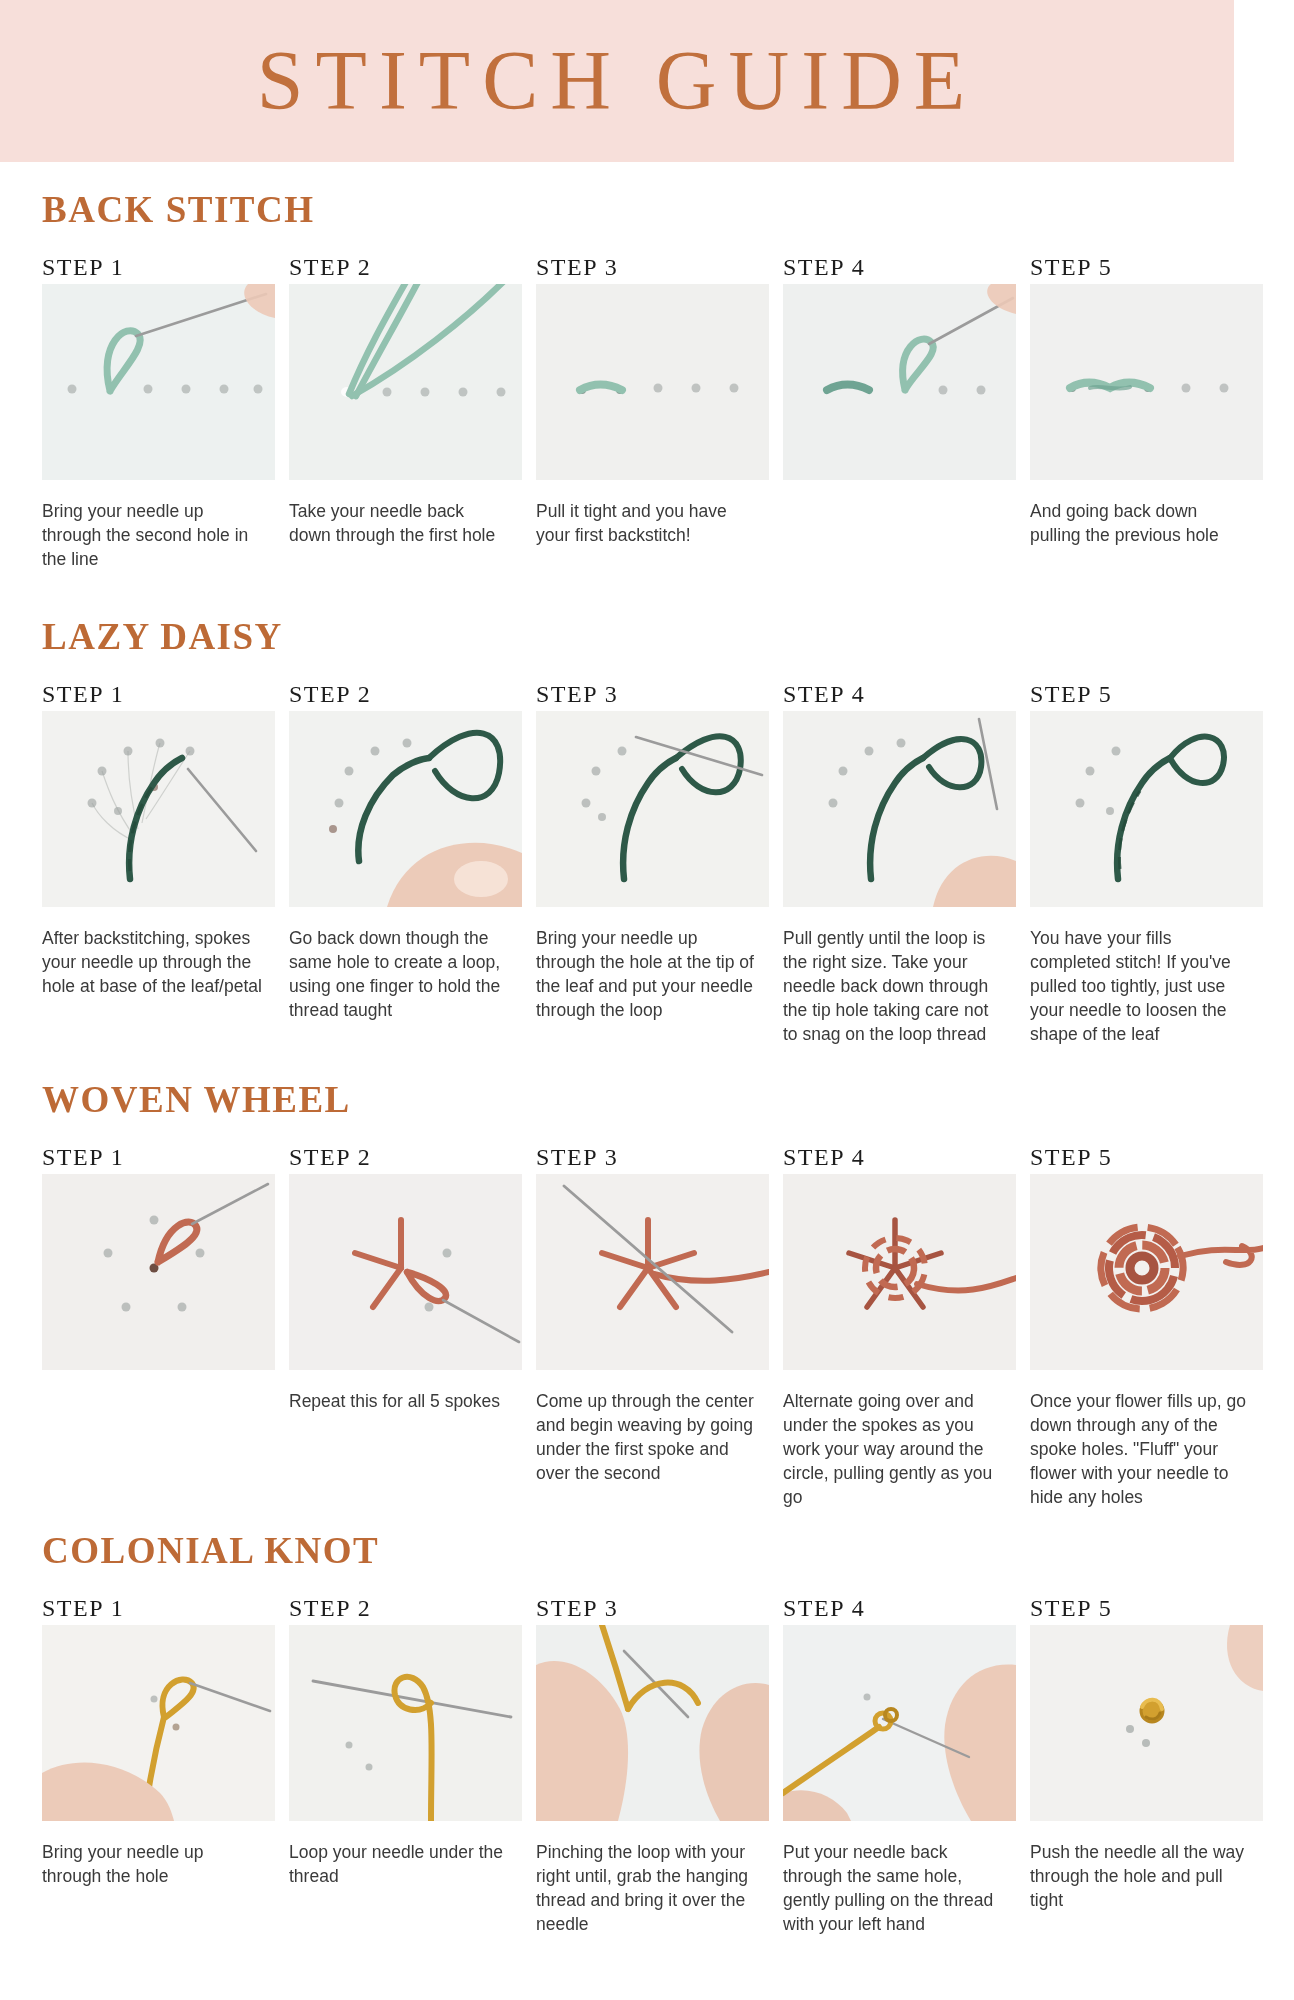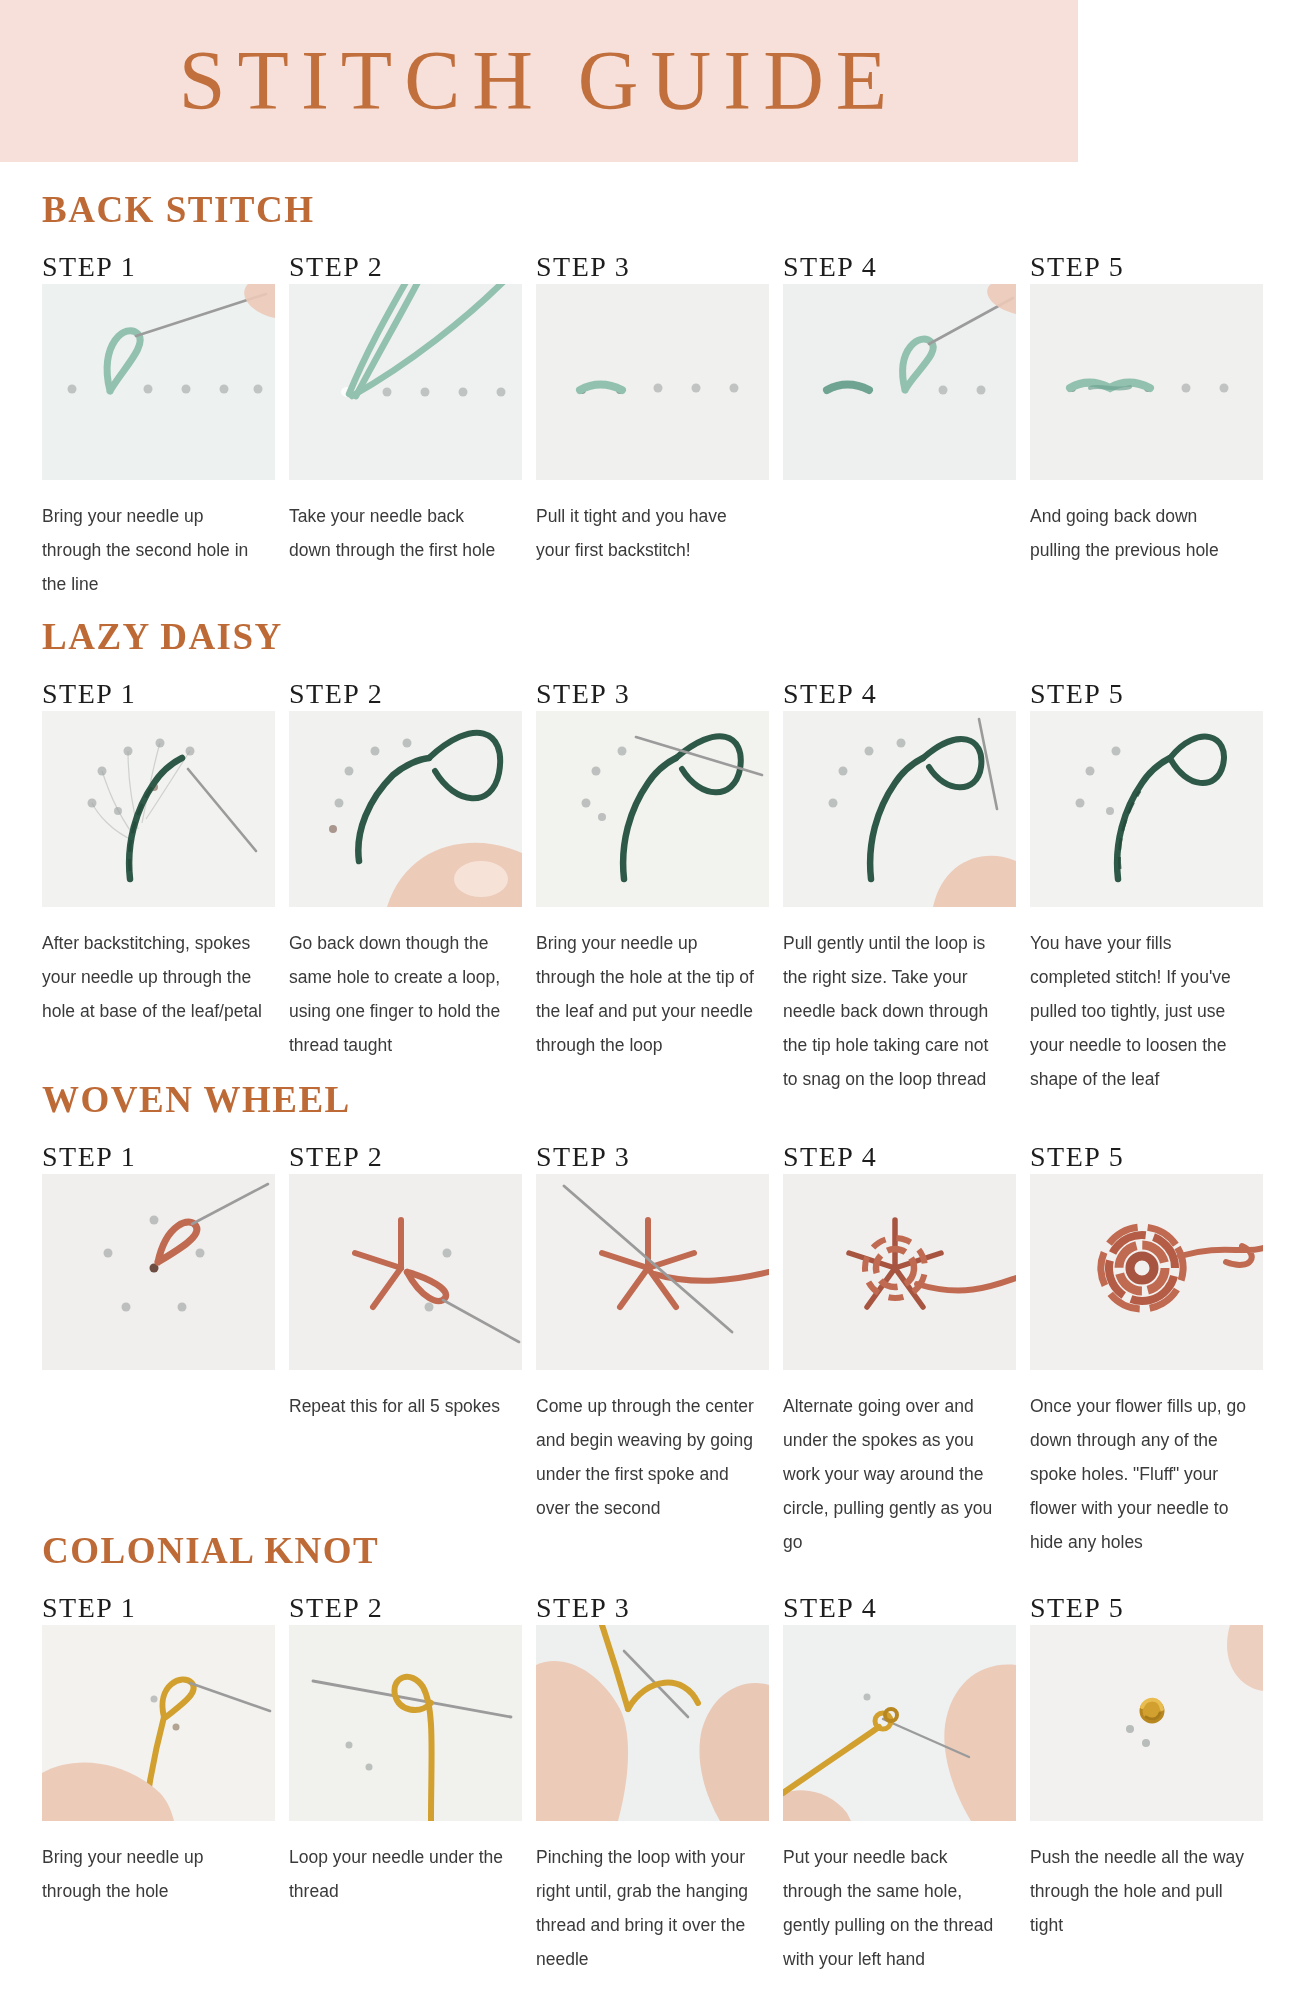--- a/index.html
+++ b/index.html
@@ -1,44 +1,44 @@
 <!DOCTYPE html>
 <html><head>
 <meta charset="utf-8">
 <style>
   html,body{margin:0;padding:0;}
   body{
     width:1294px;height:2000px;position:relative;background:#ffffff;
     font-family:"Liberation Sans",sans-serif;overflow:hidden;
   }
   .header{
-    position:absolute;left:0;top:0;width:1078px;height:162px;
+    position:absolute;left:0;top:0;width:1234px;height:162px;
     background:#f7dfda;display:flex;align-items:center;justify-content:center;
   }
   .header h1{
     margin:0;font-family:"Liberation Serif",serif;font-weight:400;
     font-size:84px;letter-spacing:12px;color:#c1703d;line-height:1;
   }
   .section{position:absolute;left:42px;width:1224px;}
   .section h2{
     margin:0;font-family:"Liberation Serif",serif;font-weight:700;
     font-size:37px;letter-spacing:1.5px;color:#bd6a36;line-height:40px;
   }
   .steps{position:absolute;top:64px;left:0;display:flex;gap:14px;}
   .step{width:233px;position:relative;}
   .step-label{
-    font-family:"Liberation Serif",serif;font-size:28px;letter-spacing:1.5px;
+    font-family:"Liberation Serif",serif;font-size:24px;letter-spacing:1.5px;
     color:#1d1d1d;height:30px;line-height:26px;
   }
   .photo{
     width:233px;height:196px;position:relative;overflow:hidden;background:#eff1f0;
   }
   .photo svg{display:block;}
   .caption{
-    margin-top:19px;width:220px;font-size:17.5px;line-height:34px;color:#3a3a3a;
+    margin-top:19px;width:220px;font-size:17.5px;line-height:24px;color:#3a3a3a;
   }
   
   #section-back-stitch{top:190px;}
   #section-lazy-daisy{top:617px;}
   #section-woven-wheel{top:1080px;}
   #section-colonial-knot{top:1531px;}
 </style>
 </head>
 <body>
 

